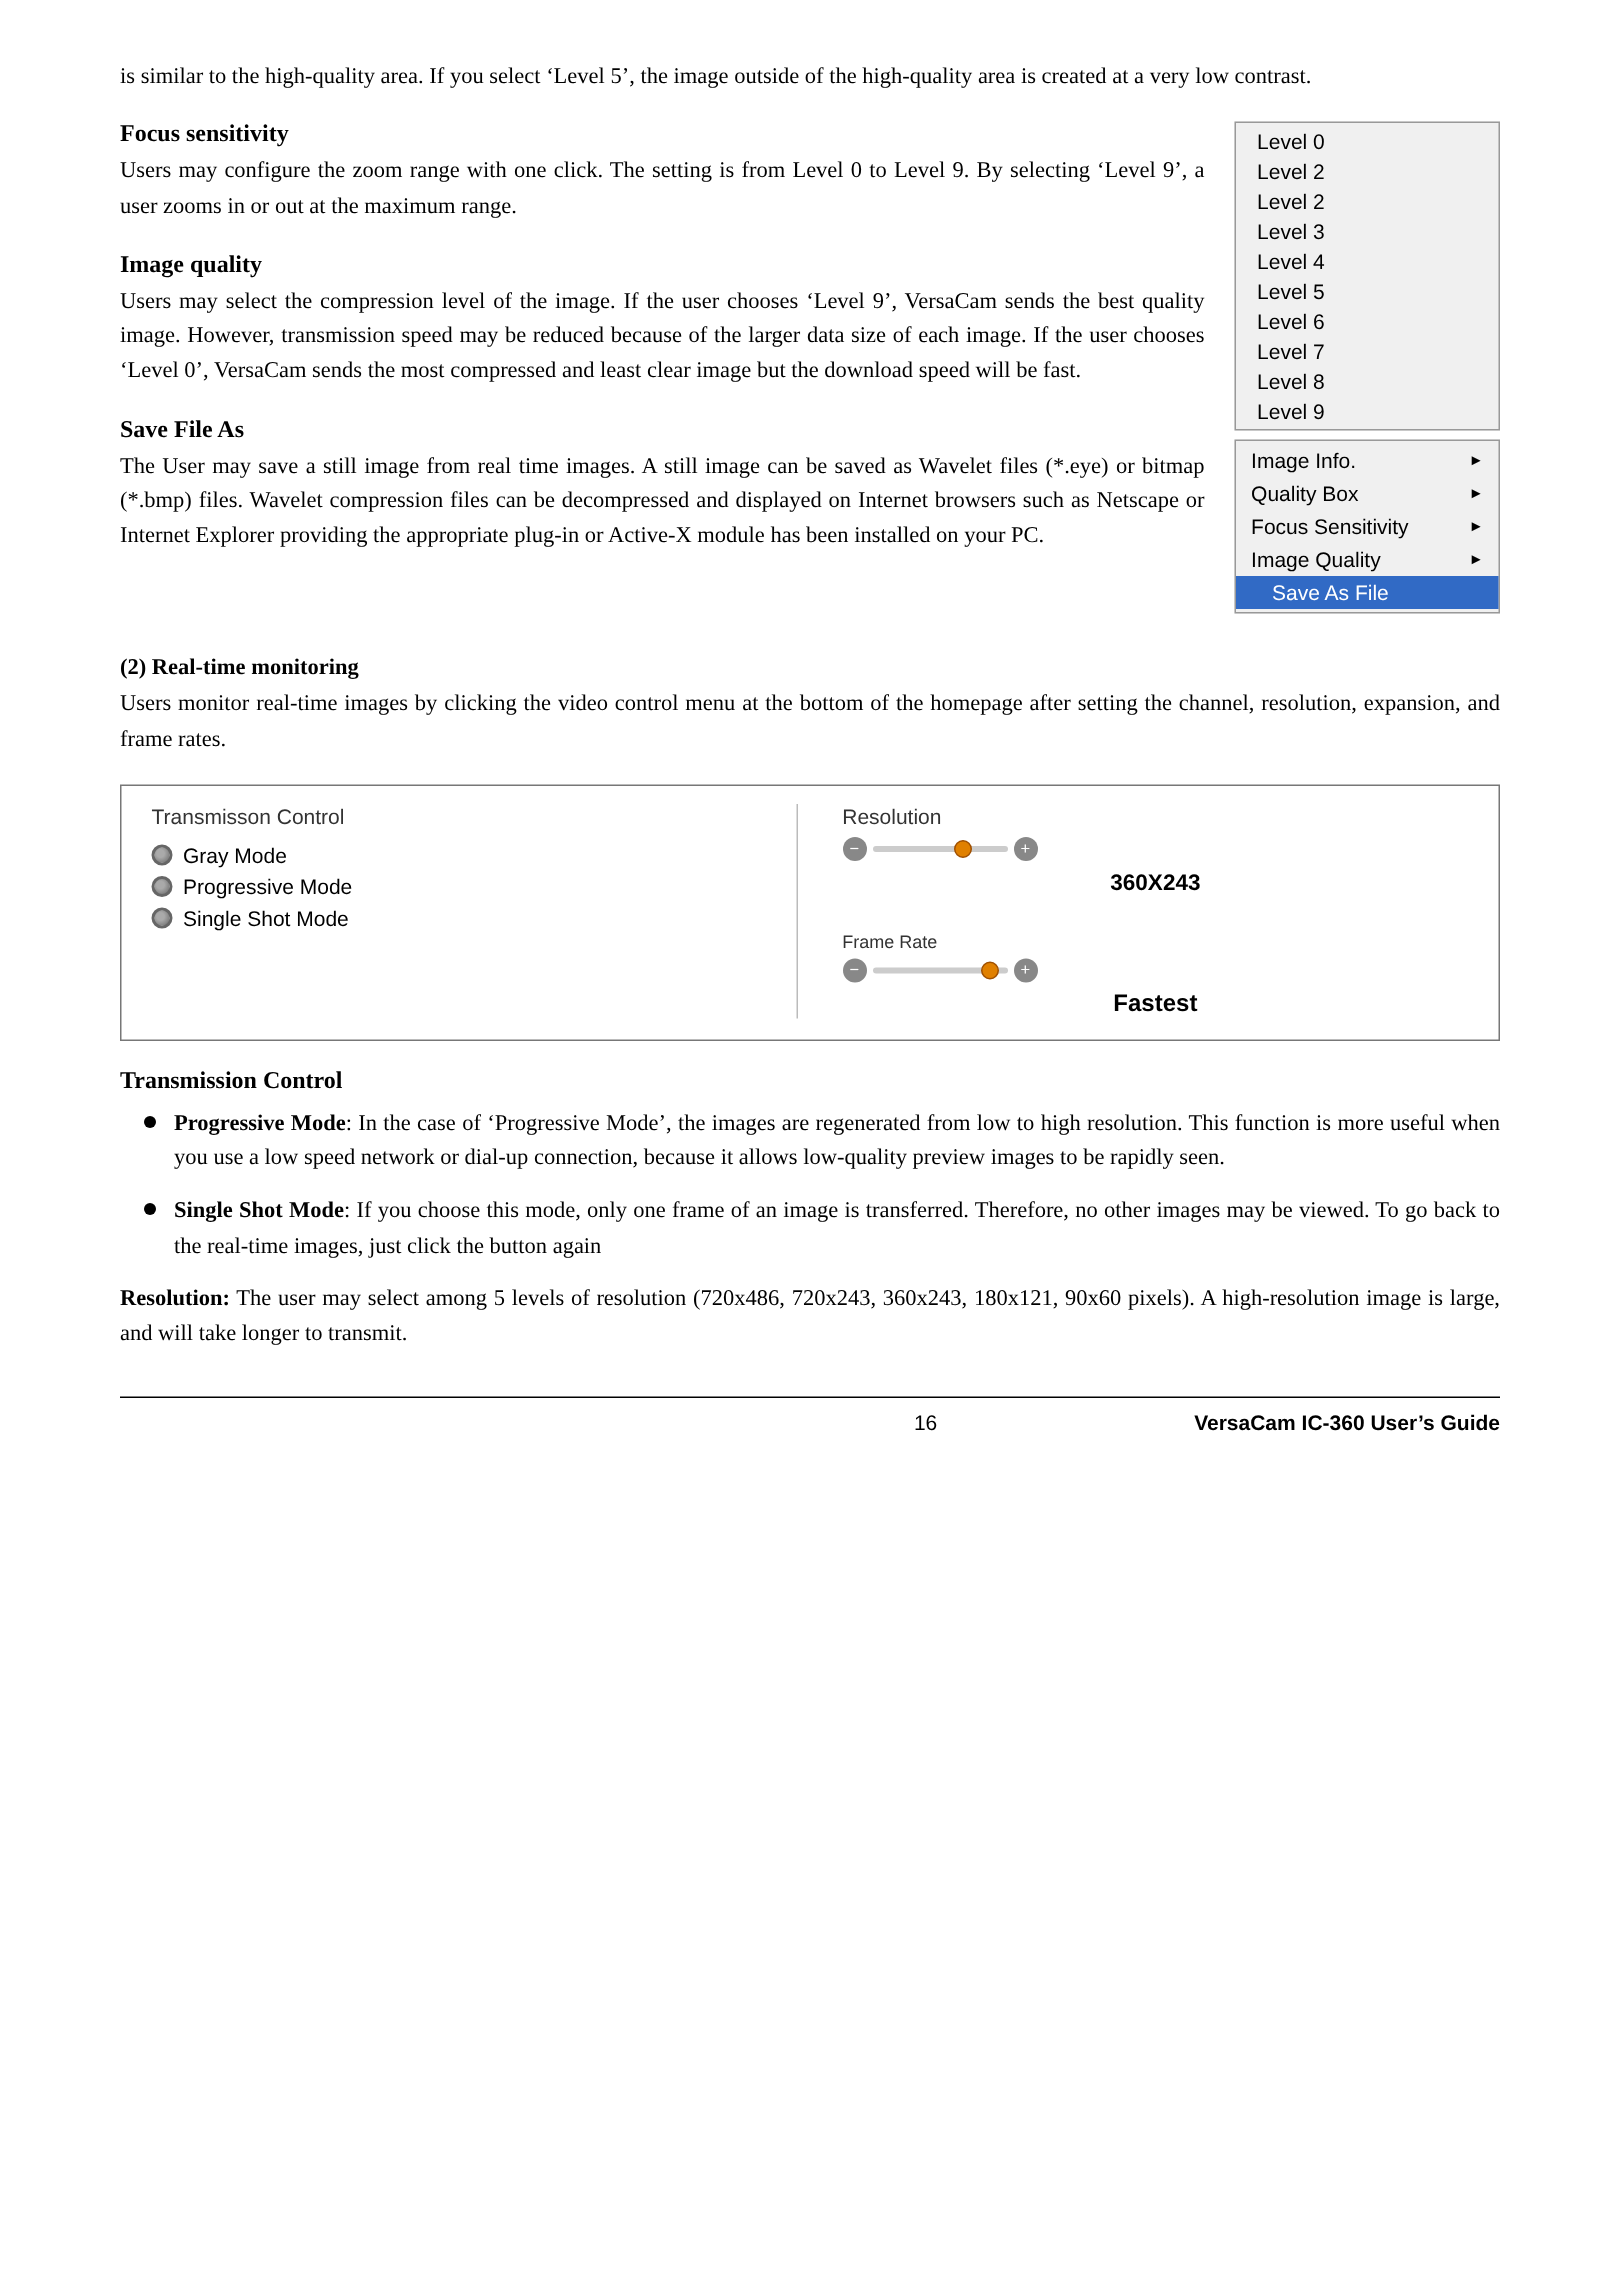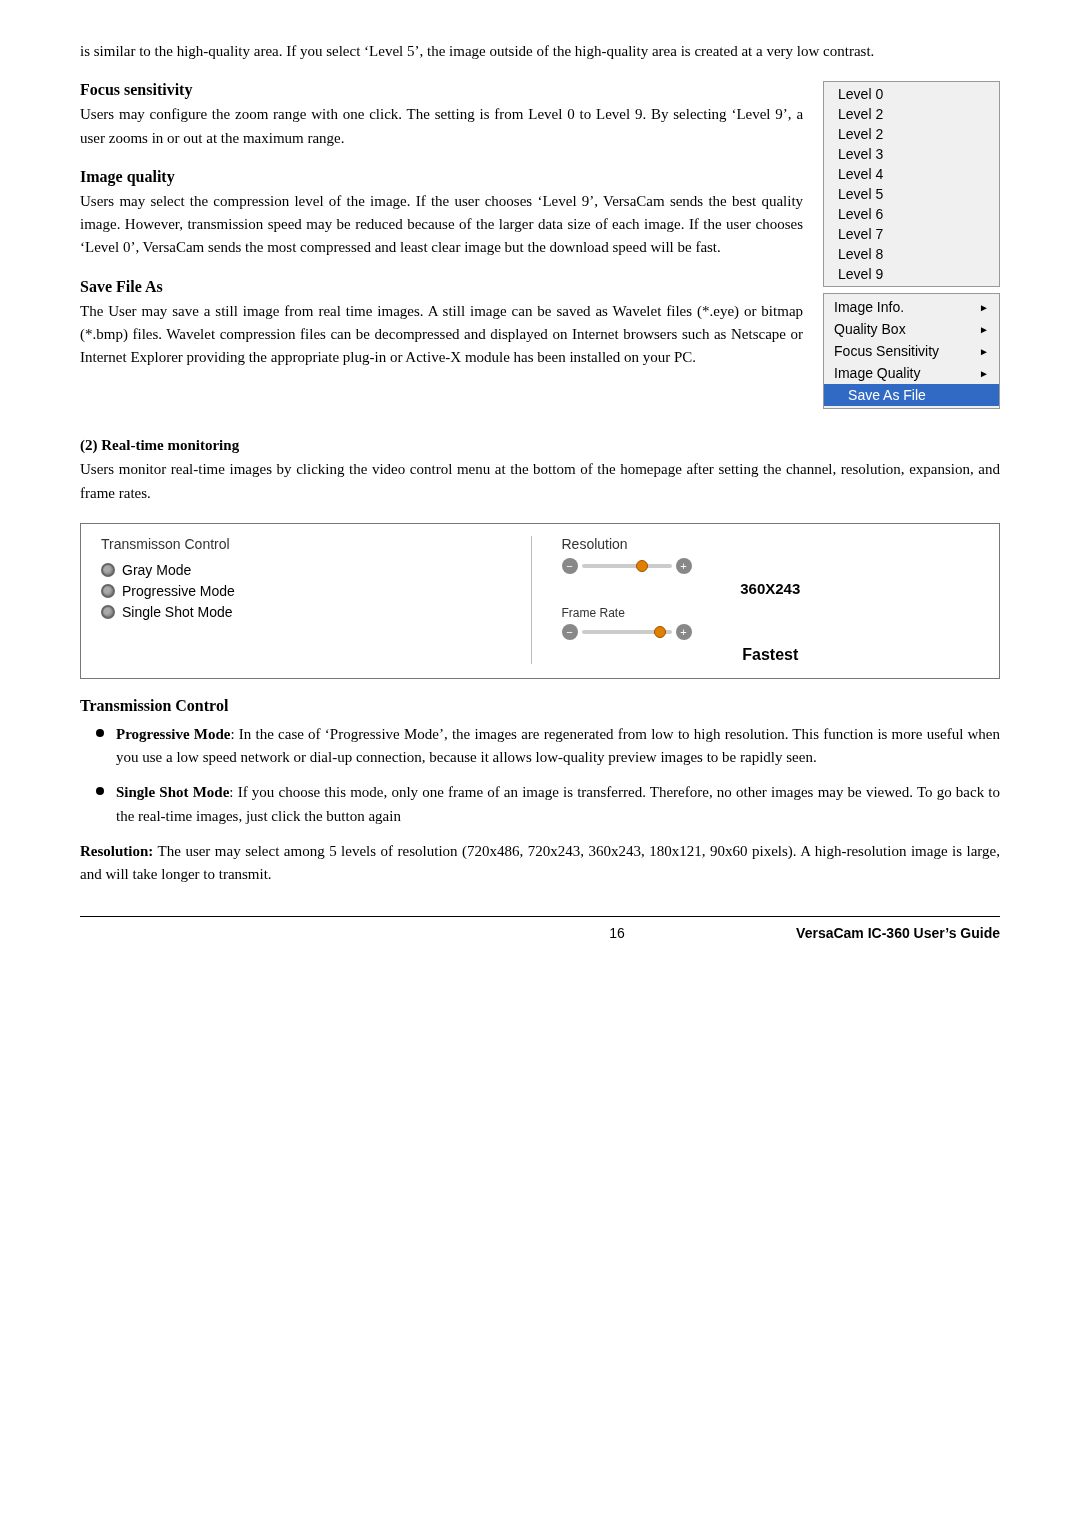--- a/index.html
+++ b/index.html
@@ -173,21 +173,21 @@
       justify-content: center;
       font-size: 11px;
       color: #fff;
       cursor: pointer;
     }
     .resolution-value {
       font-size: 15px;
       font-family: Arial, sans-serif;
       font-weight: bold;
       text-align: center;
-      margin-bottom: 9px;
+      margin-bottom: 24px;
     }
     .frame-rate-label {
       font-size: 12px;
       font-family: Arial, sans-serif;
       color: #333;
       margin-bottom: 4px;
     }
     .fastest-label {
       font-size: 16px;
       font-family: Arial, sans-serif;

